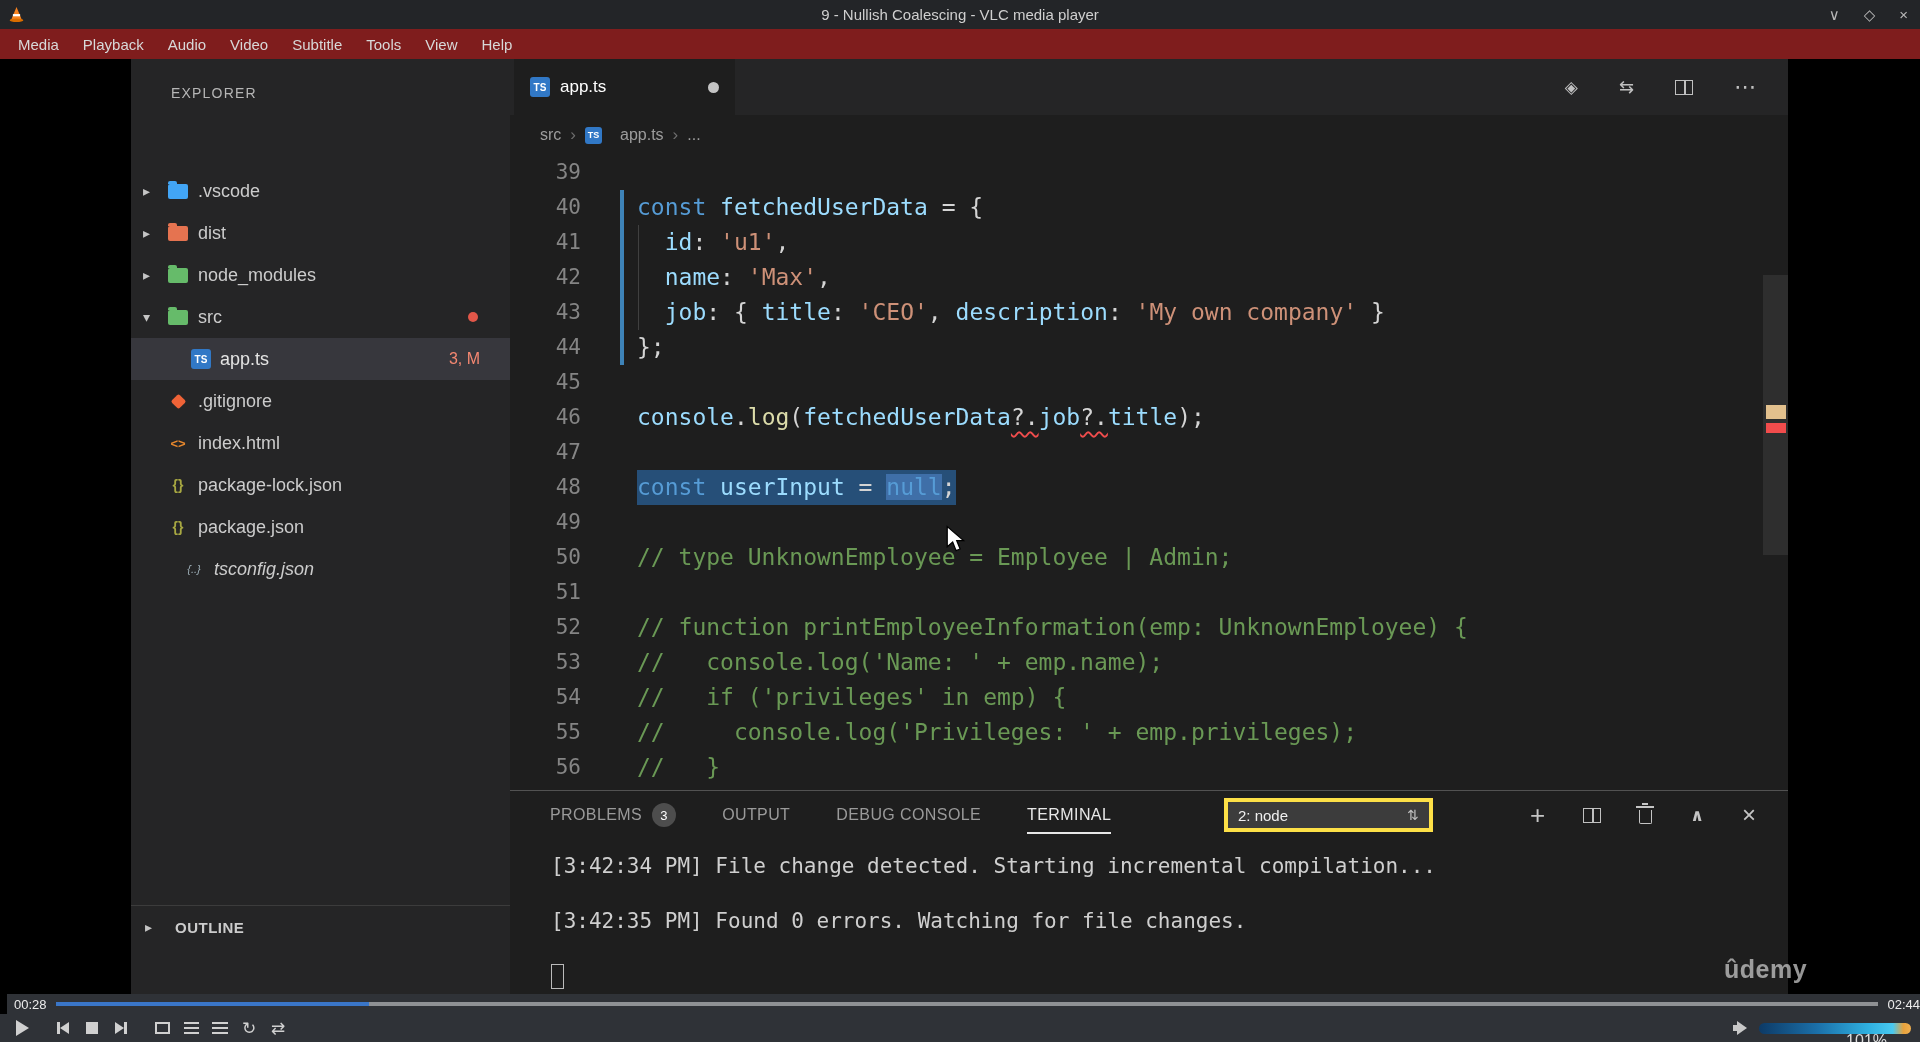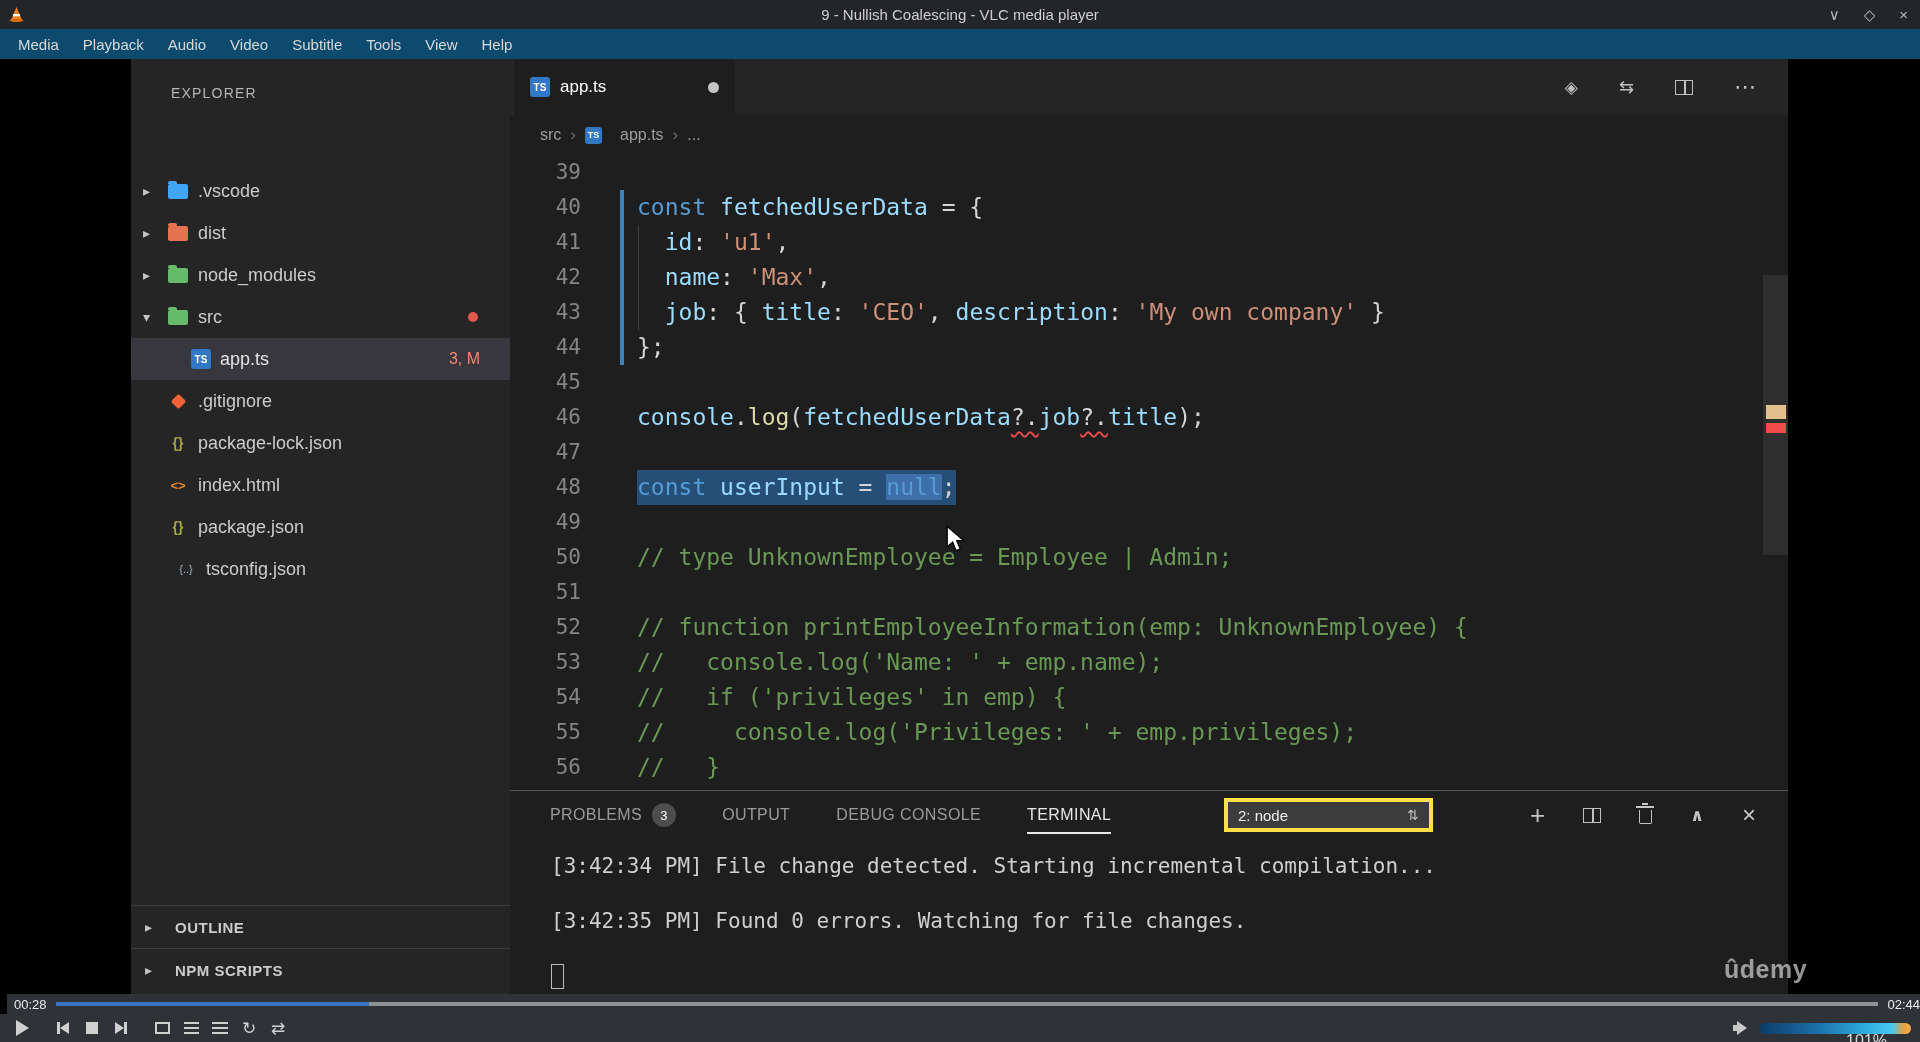--- a/index.html
+++ b/index.html
@@ -7,21 +7,21 @@
     font-family:"Liberation Sans","DejaVu Sans",sans-serif; }
 
   
   .titlebar { position:absolute; top:0; left:0; width:1920px; height:29px; background:#232528;
     display:flex; align-items:center; }
   .cone { margin-left:8px; display:flex; }
   .wtitle { position:absolute; left:0; right:0; text-align:center; font-size:15px; color:#cfcfcf; }
   .winbtns { margin-left:auto; display:flex; gap:24px; margin-right:12px; color:#b8b8b8; font-size:15px; z-index:2; }
   .winbtns span { cursor:default; }
 
-  .menubar { position:absolute; top:29px; left:0; width:1920px; height:30px; background:#0c4a6e;
+  .menubar { position:absolute; top:29px; left:0; width:1920px; height:30px; background:#7f1d1d;
     display:flex; align-items:center; padding-left:6px; }
   .menu-item { padding:5px 12px; font-size:15px; color:#d8d8d8; }
 
   .video { position:absolute; top:59px; left:0; width:1920px; height:935px; background:#000; overflow:hidden; }
 
   .seekrow { position:absolute; top:994px; left:7px; width:1920px; height:20px; background:#2f3237;
     display:flex; align-items:center; padding:0 7px; gap:9px; font-size:13px; color:#ececec; }
   .seek-track { flex:1; height:4px; background:#8f9194; position:relative; }
   .seek-fill { position:absolute; left:0; top:0; bottom:0; background:#3a76c8; }
 
@@ -211,47 +211,43 @@
               <span class="tree-label">app.ts</span>
               <span class="tree-badge">3, M</span>
             </div>
             <div class="tree-row" style="padding-left: 12px;">
               <span class="chev none"></span>
               <span class="fi ic-git" style="color: rgb(239, 99, 55);"></span>
               <span class="tree-label">.gitignore</span>
             </div>
             <div class="tree-row" style="padding-left: 12px;">
               <span class="chev none"></span>
+              <span class="fi ic-html" style="color: rgb(232, 136, 45);"></span>
+              <span class="tree-label">index.html</span>
+            </div>
+            <div class="tree-row" style="padding-left: 12px;">
+              <span class="chev none"></span>
               <span class="fi ic-braces" style="color: rgb(168, 168, 66);"></span>
               <span class="tree-label">package-lock.json</span>
             </div>
             <div class="tree-row" style="padding-left: 12px;">
               <span class="chev none"></span>
-              <span class="fi ic-html" style="color: rgb(232, 136, 45);"></span>
-              <span class="tree-label">index.html</span>
-            </div>
-            <div class="tree-row" style="padding-left: 12px;">
-              <span class="chev none"></span>
               <span class="fi ic-braces" style="color: rgb(168, 168, 66);"></span>
               <span class="tree-label">package.json</span>
             </div>
-            <div class="tree-row" style="padding-left: 20px;">
+            <div class="tree-row" style="padding-left: 28px; font-style: italic;">
               <span class="chev none"></span>
               <span class="fi ic-braces-dot" style="color: rgb(159, 176, 184);"></span>
               <span class="tree-label">tsconfig.json</span>
             </div>
           </div>
         <div class="bottom-sections">
             <div class="section-row">
               <span class="chev collapsed"></span>
               <span>OUTLINE</span>
-            </div>
-            <div class="section-row">
-              <span class="chev collapsed"></span>
-              <span>NPM SCRIPTS</span>
             </div>
           </div>
       </div>
 
       <div class="editor">
         <div class="tabstrip">
           <div class="tab">
             <span class="fi ic-ts" style="color:#3178c6"></span>
             <span>app.ts</span>
             <span class="tab-dot"></span>

